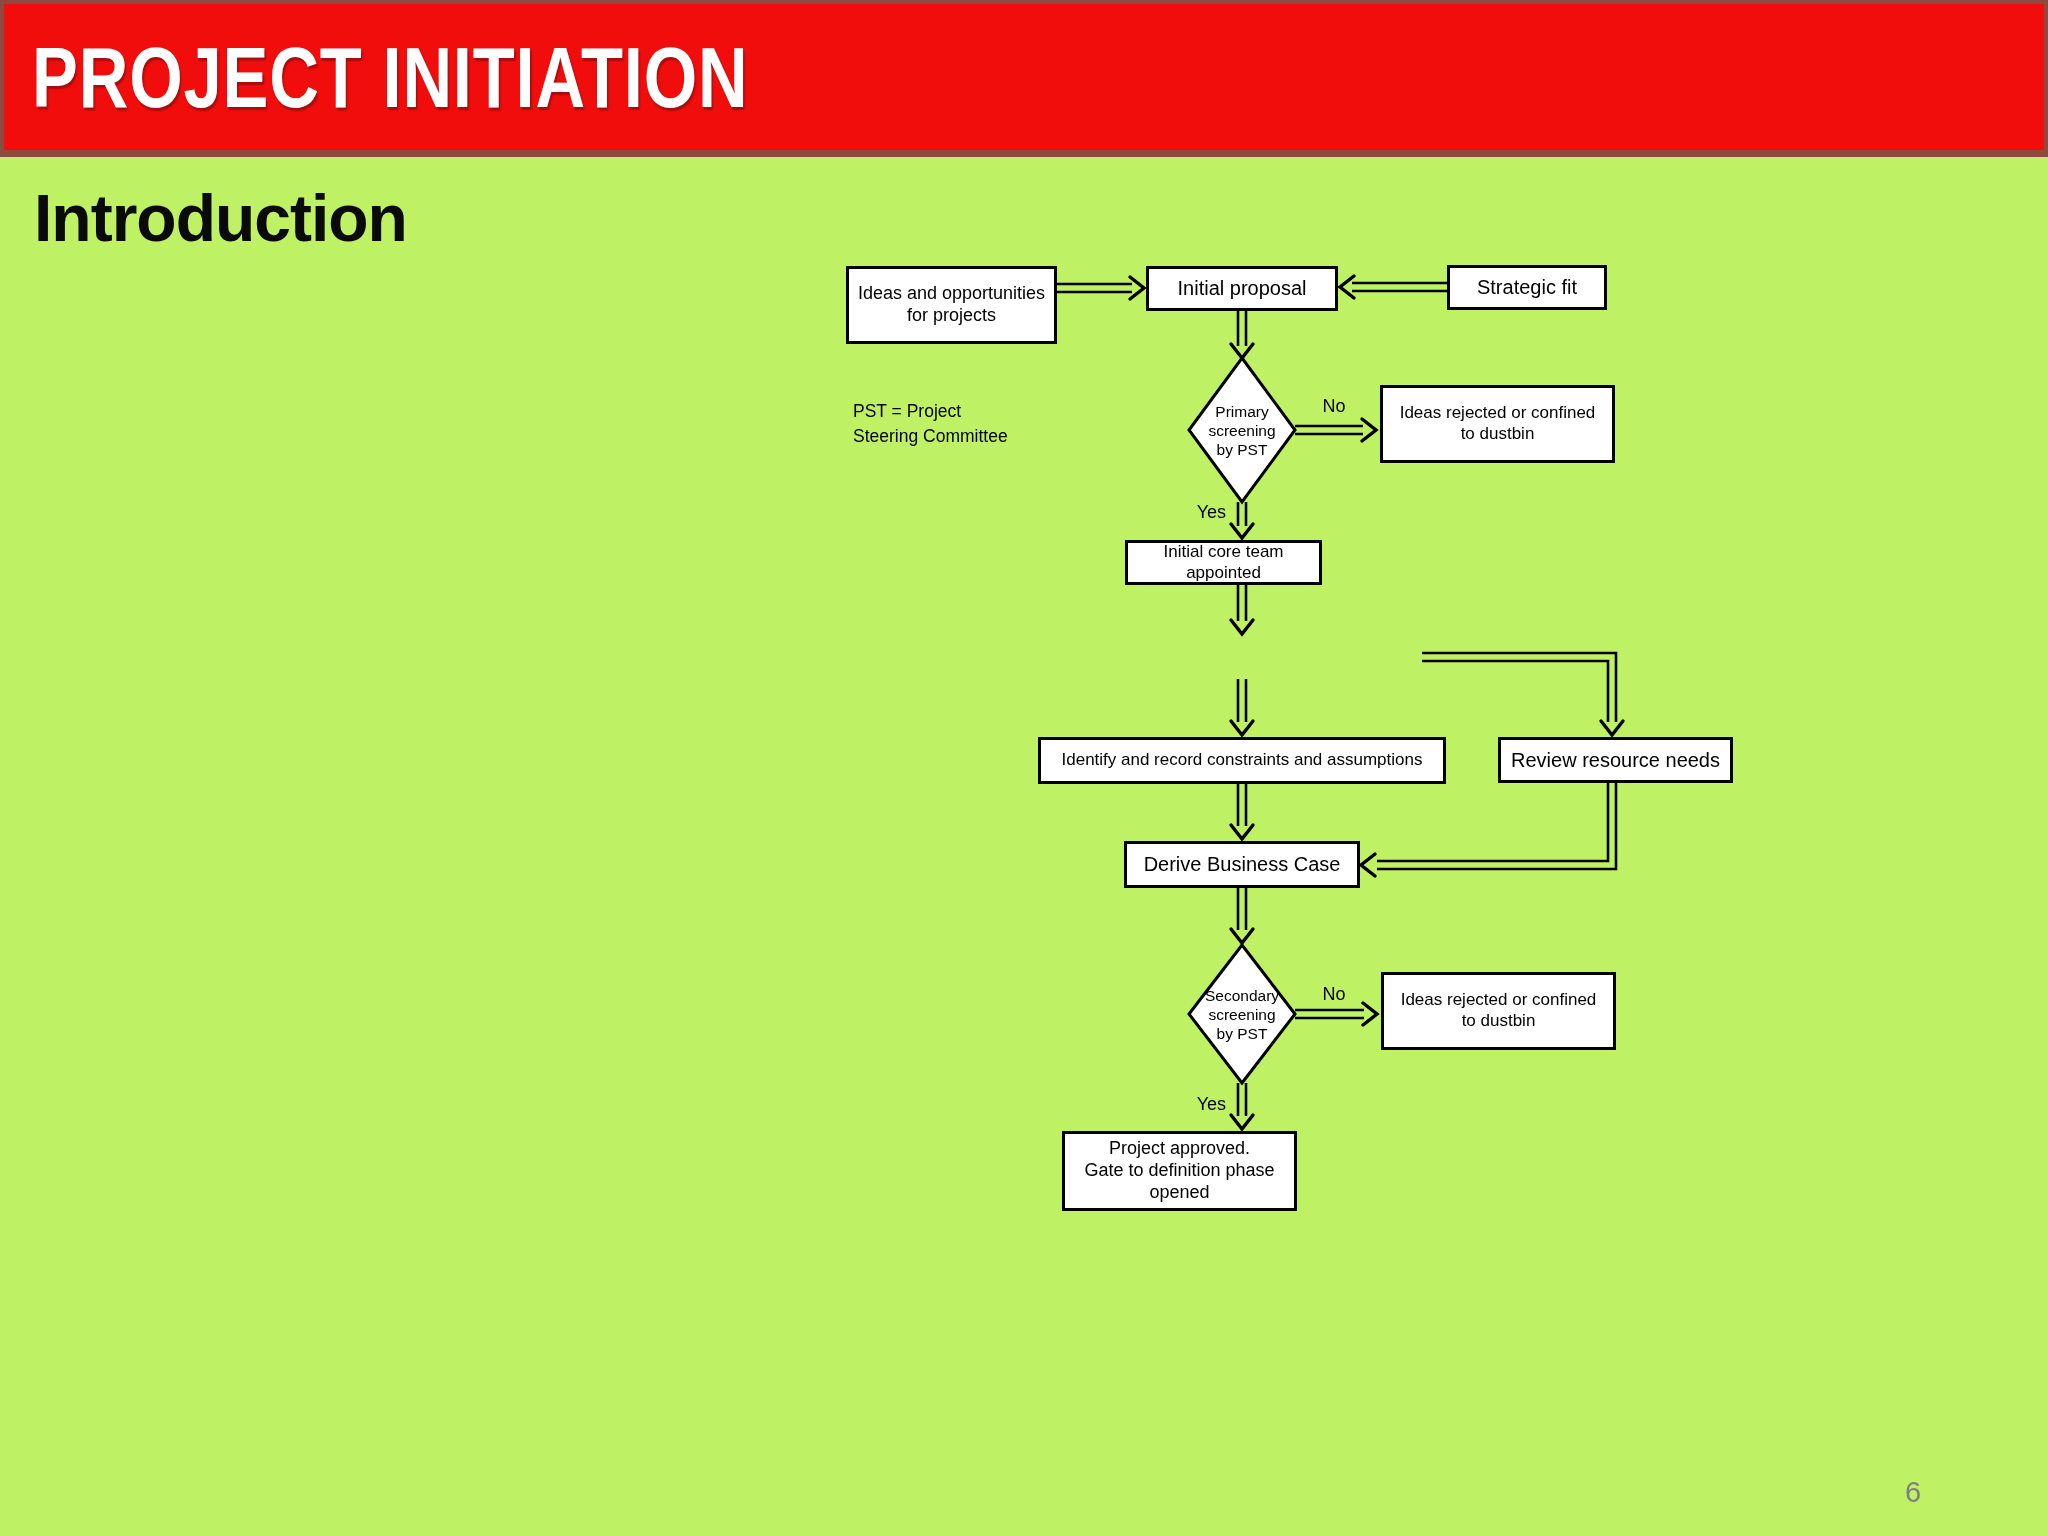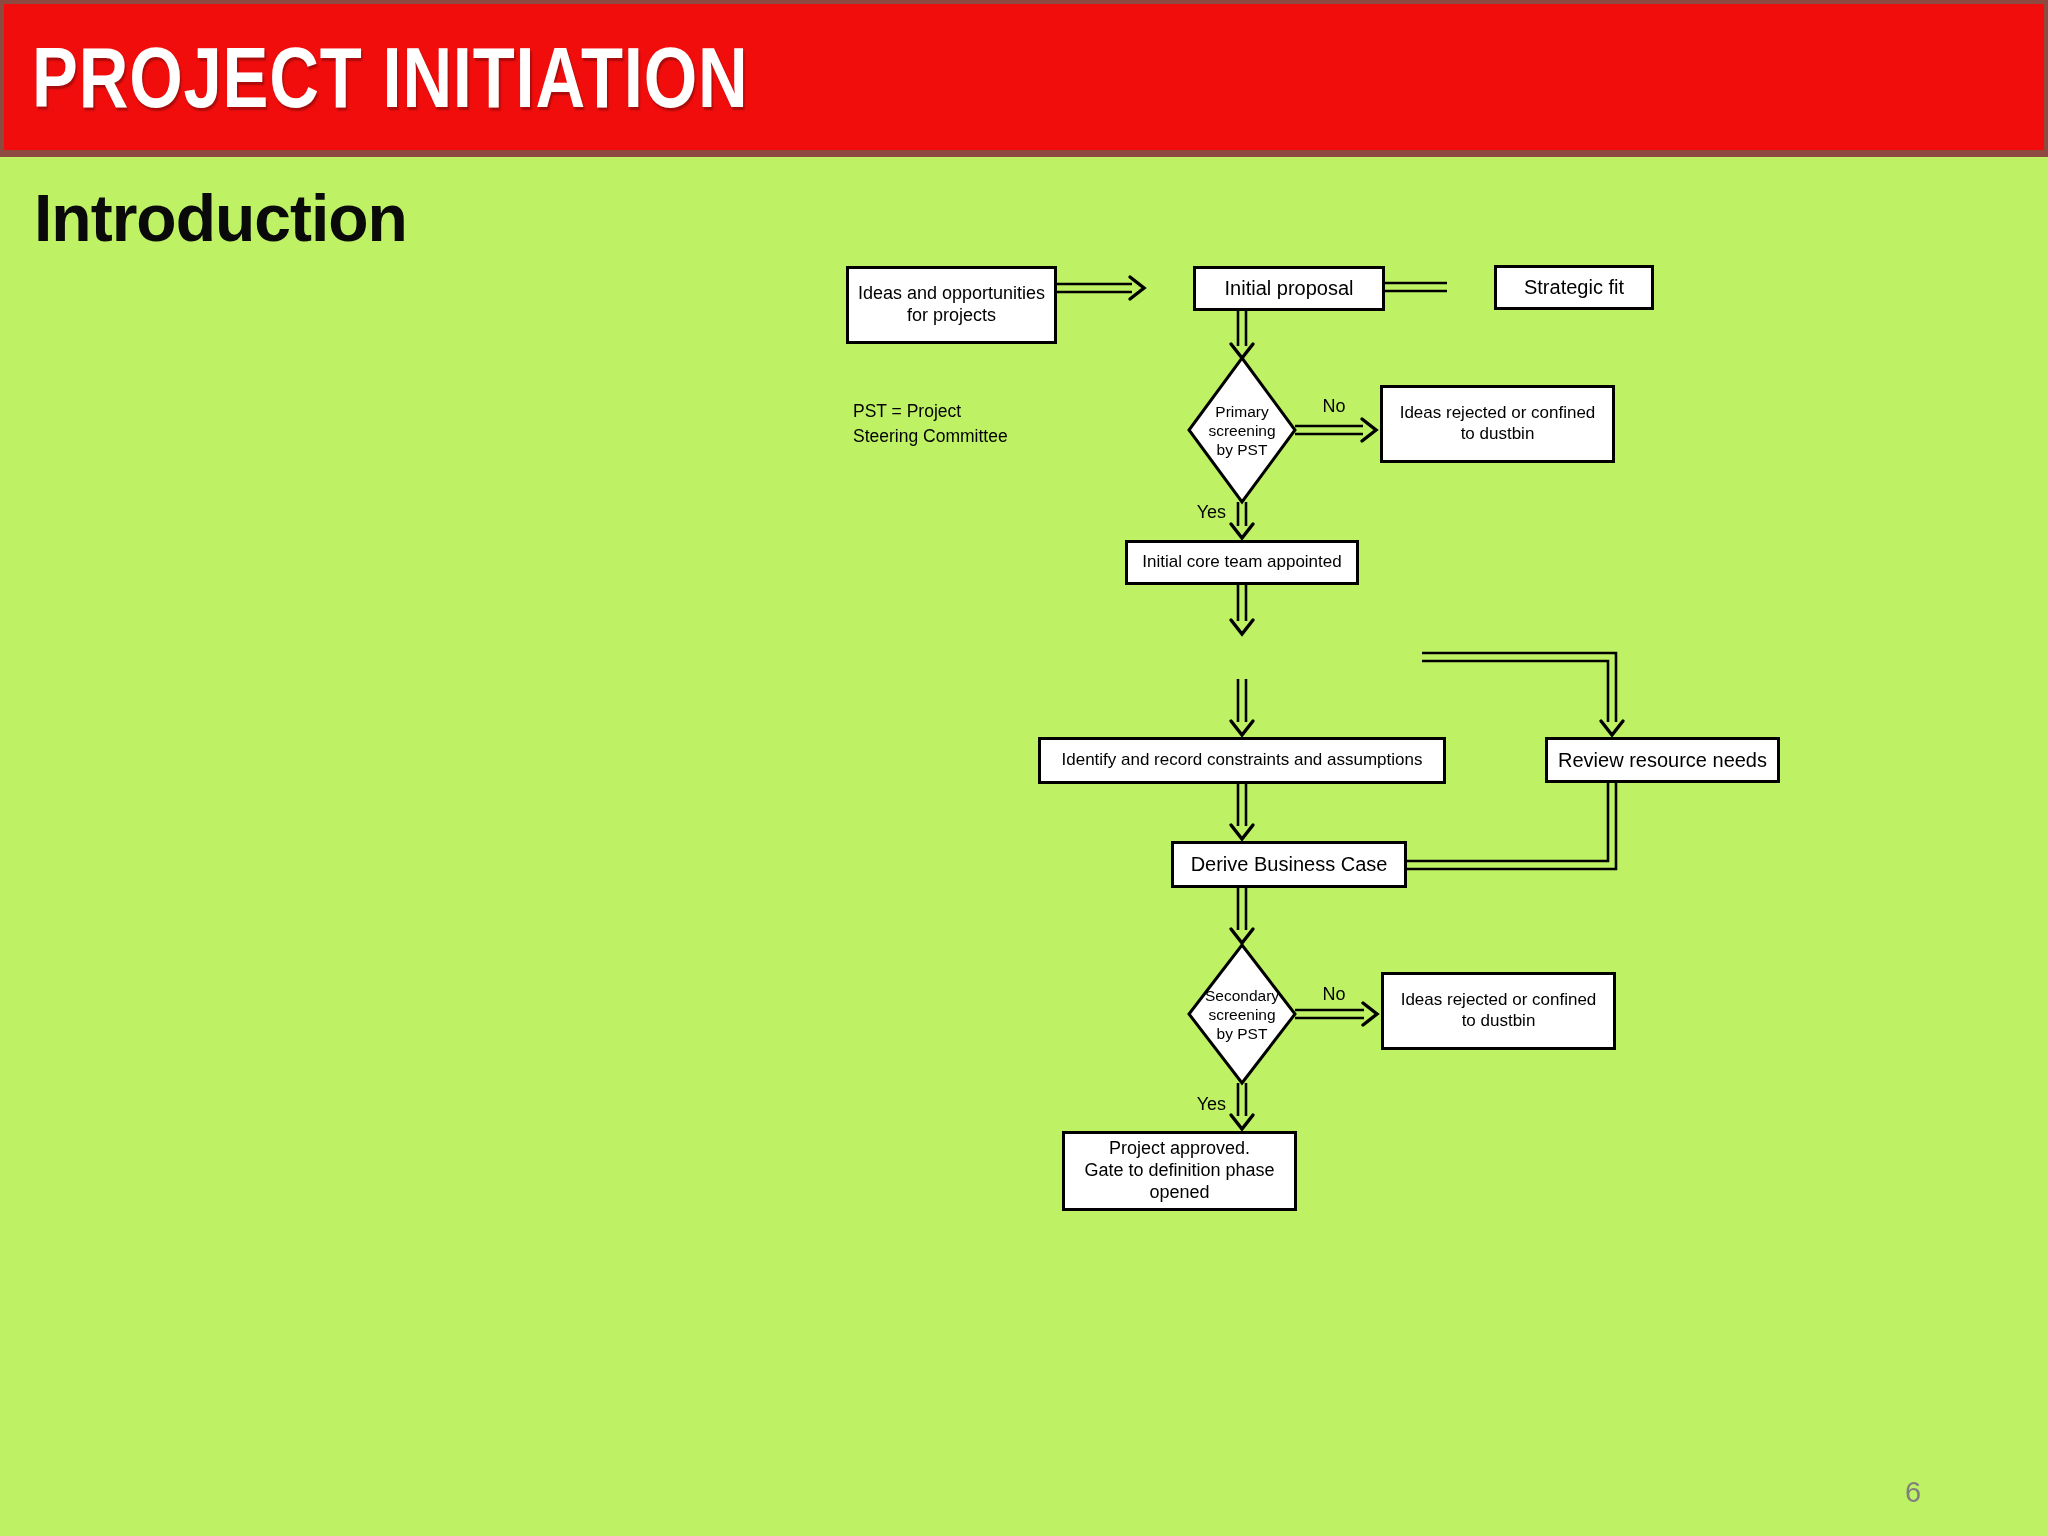--- a/index.html
+++ b/index.html
@@ -36,21 +36,21 @@
   .connectors{position:absolute;left:0;top:0;}
   .ln path{stroke:#000;stroke-width:2.6;fill:none;}
   .ln .hd{stroke-width:3.4;stroke-linecap:round;}
   .connectors polygon{fill:var(--node-bg,#fff);stroke:var(--node-border,#000);stroke-width:3;}
   .node{
     position:absolute;box-sizing:border-box;
     background:var(--node-bg,#fff);border:3px solid var(--node-border,#000);
     display:flex;align-items:center;justify-content:center;text-align:center;
     white-space:pre-line;font-size:18px;line-height:1.22;
   }
-  .f20{font-size:20px;margin-left:47px;}
+  .f20{font-size:20px;}
   .f17{font-size:17px;}
   .dlabel{
     position:absolute;text-align:center;font-size:15.5px;line-height:19px;white-space:pre-line;
   }
   .lbl{position:absolute;font-size:18px;}
   .lbl.r{text-align:right;}
   .lbl.c{text-align:center;}
   .note{
     position:absolute;left:853px;top:399px;font-size:17.5px;line-height:25px;
     text-align:left;white-space:pre-line;
@@ -138,21 +138,21 @@
     <polygon points="1242,358 1295,430 1242,502 1189,430"></polygon>
     <polygon points="1242,945 1295,1014 1242,1083 1189,1014"></polygon>
   </svg>
 
   <div class="node" style="left:846px;top:266px;width:211px;height:78px">Ideas and opportunities
 for projects</div>
   <div class="node f20" style="left:1146px;top:266px;width:192px;height:45px">Initial proposal</div>
   <div class="node f20" style="left:1447px;top:265px;width:160px;height:45px">Strategic fit</div>
   <div class="node f17" style="left:1380px;top:385px;width:235px;height:78px">Ideas rejected or confined
 to dustbin</div>
-  <div class="node f17" style="left:1125px;top:540px;width:234px;height:45px">Initial core team appointed</div>
+  <div class="node f17" style="left:1125px;top:540px;width:197px;height:45px">Initial core team appointed</div>
   <div class="node f17" style="left:1038px;top:737px;width:408px;height:47px">Identify and record constraints and assumptions</div>
   <div class="node f20" style="left:1498px;top:737px;width:235px;height:46px">Review resource needs</div>
   <div class="node f20" style="left:1124px;top:841px;width:236px;height:47px">Derive Business Case</div>
   <div class="node f17" style="left:1381px;top:972px;width:235px;height:78px">Ideas rejected or confined
 to dustbin</div>
   <div class="node" style="left:1062px;top:1131px;width:235px;height:80px">Project approved.
 Gate to definition phase opened</div>
 
   <div class="dlabel" style="left:1177px;top:402px;width:130px">Primary
 screening

